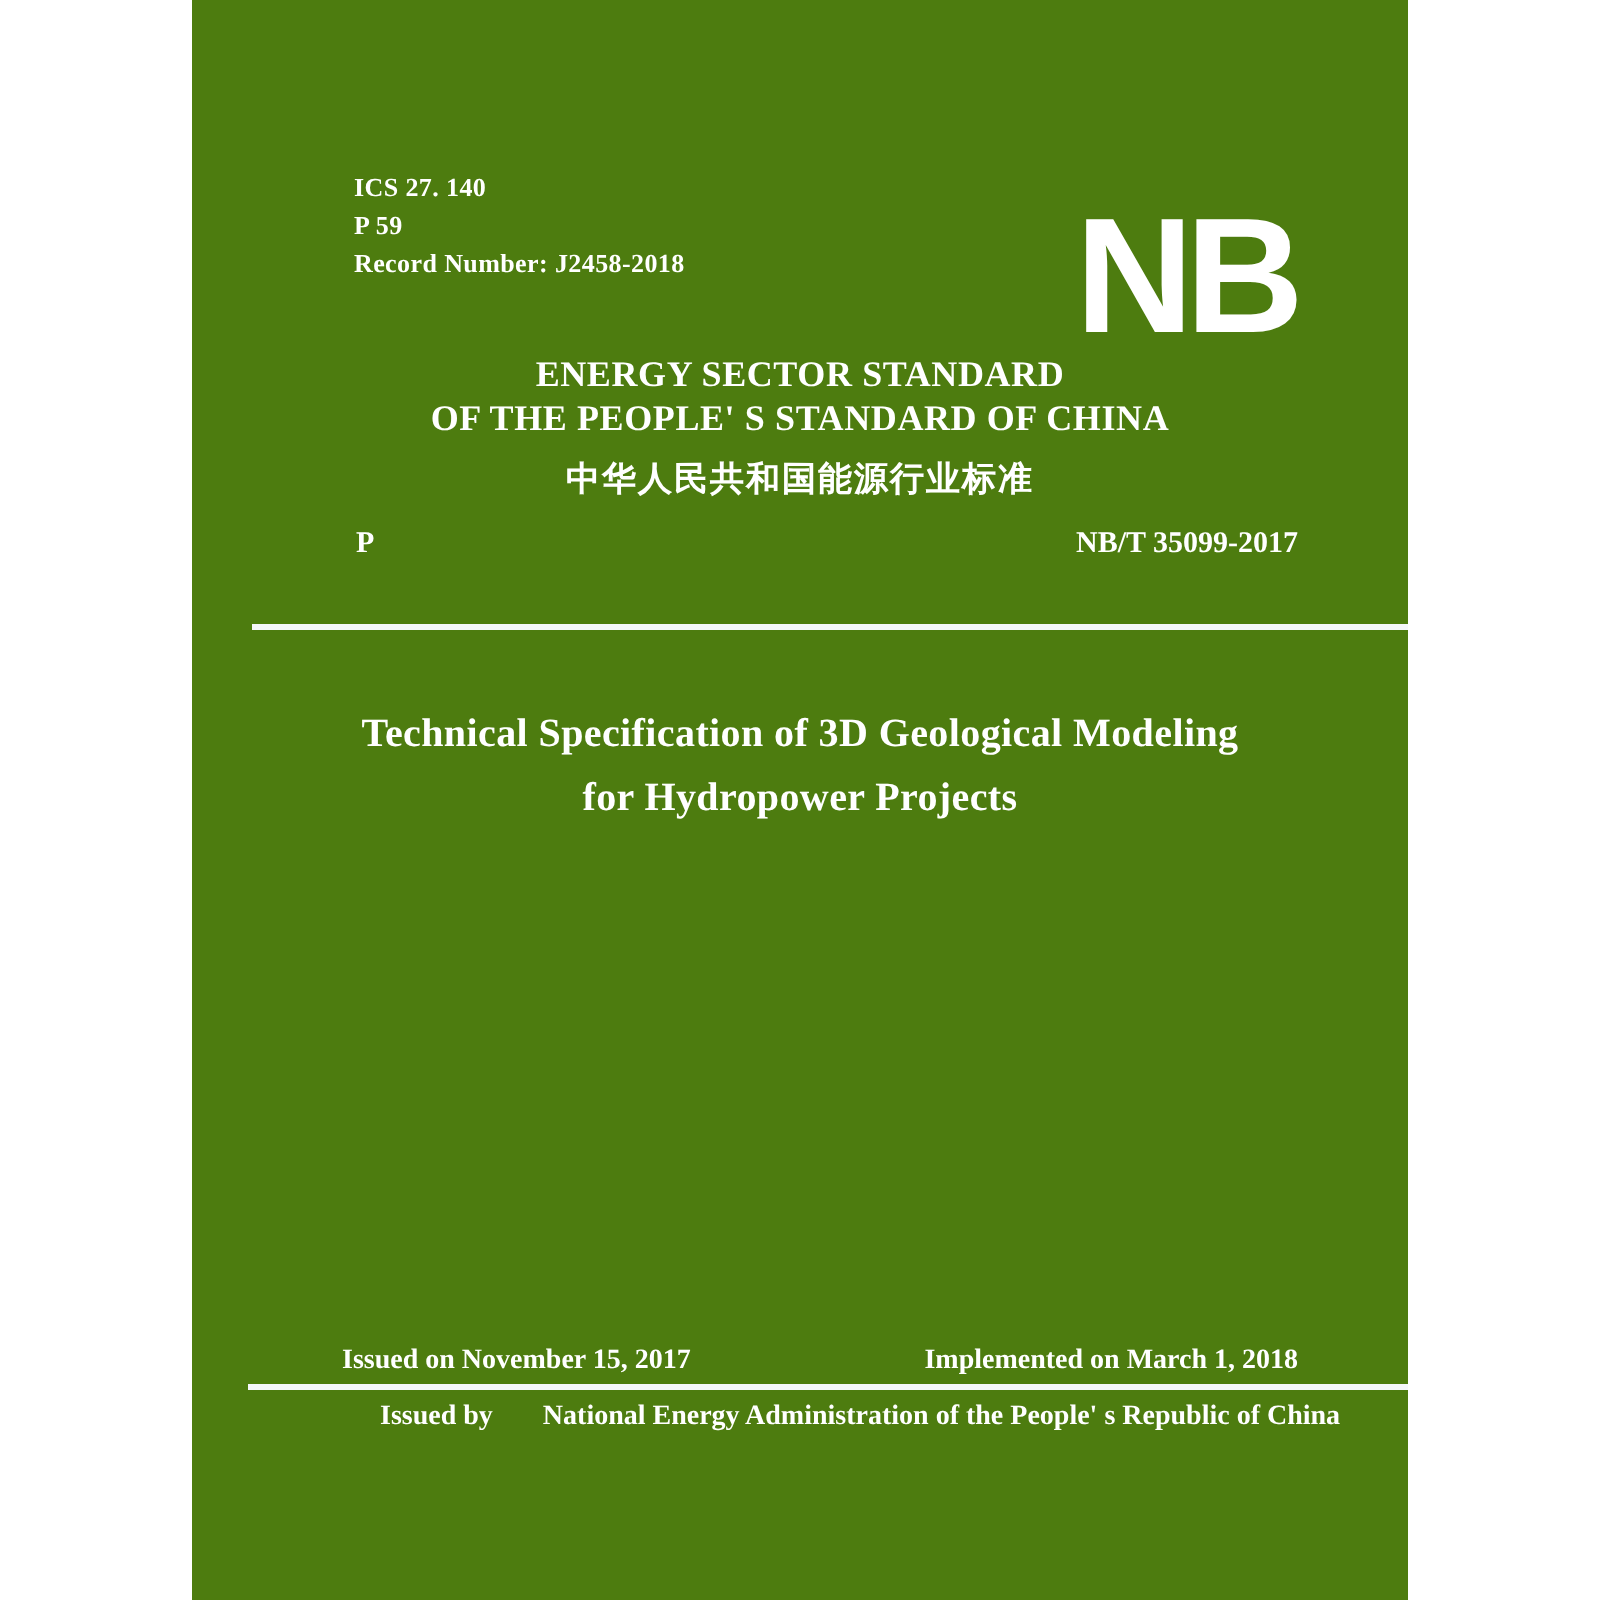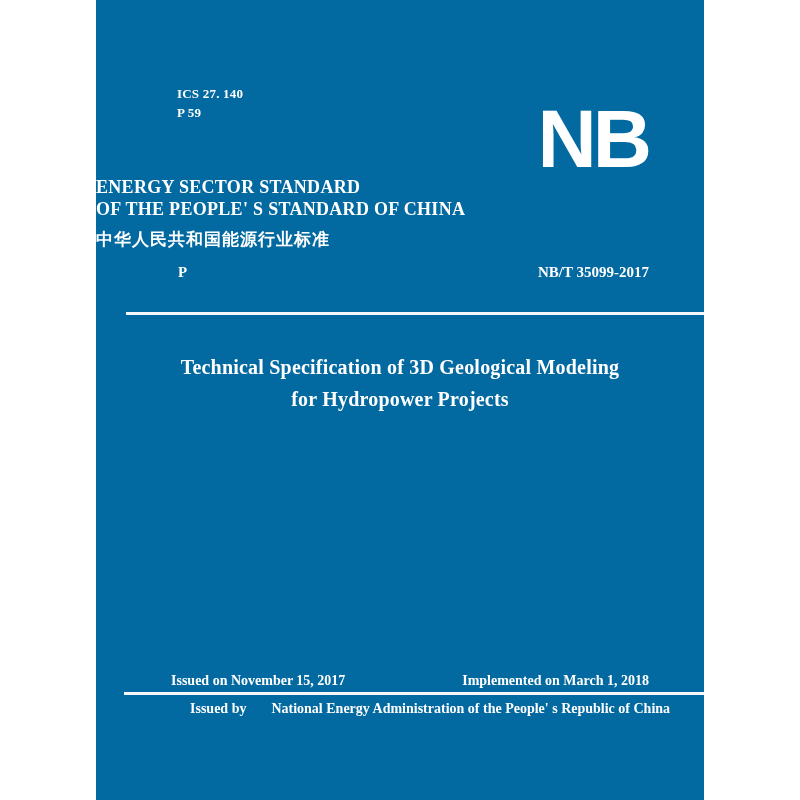--- a/index.html
+++ b/index.html
@@ -46,20 +46,21 @@
     line-height: 1;
     letter-spacing: -4px;
     white-space: nowrap;
     margin-top: 36px;
   }
   .header {
     position: absolute;
     left: 0;
     right: 0;
     top: 176px;
+    text-align: center;
   }
   .h-en {
     font-size: 18px;
     line-height: 22px;
     font-weight: bold;
     letter-spacing: 0.3px;
     white-space: nowrap;
   }
   .h-zh {
     font-family: "Liberation Sans", "DejaVu Sans", sans-serif;
@@ -144,25 +145,26 @@
   }
   .issuer-name {
     margin-left: 25px;
     text-align: right;
   }
 </style>
 </head>
 <body>
 
 <div class="page">
-  <div class="cover" style="background: #0369a1; color: rgb(255, 255, 255);">
+  <div class="cover" style="background: #4d7c0f; color: rgb(255, 255, 255);">
 
     <div class="ics">
       <div>ICS 27. 140</div>
       <div>P 59</div>
+      <div>Record Number: J2458-2018</div>
     </div>
 
     <div class="nb">NB</div>
 
     <div class="header">
       <div class="h-en">ENERGY SECTOR STANDARD</div>
       <div class="h-en">OF THE PEOPLE' S STANDARD OF CHINA</div>
       <div class="h-zh">中华人民共和国能源行业标准</div>
     </div>
 

